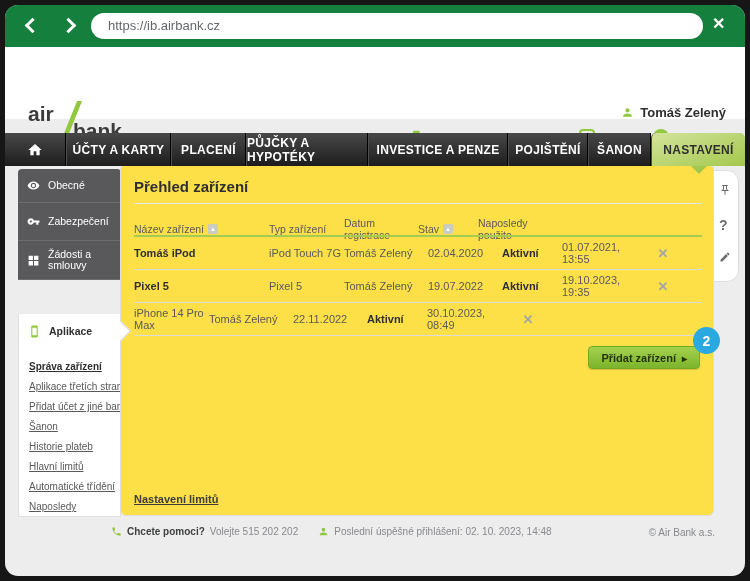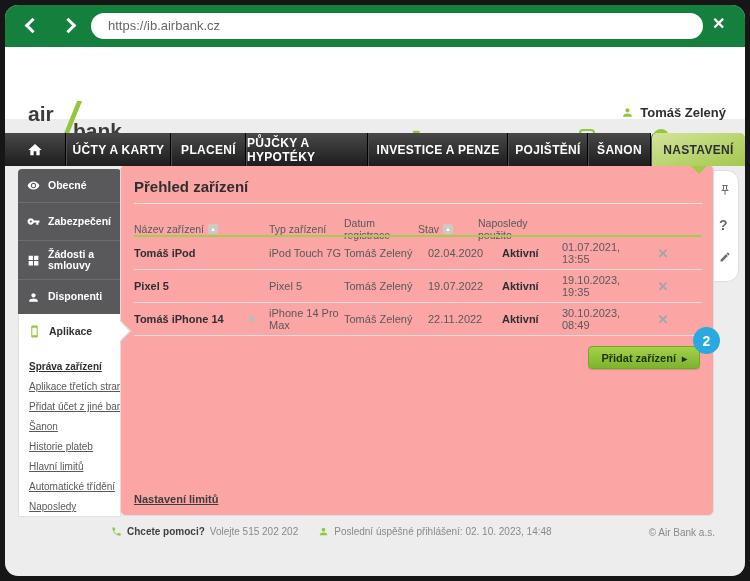--- a/index.html
+++ b/index.html
@@ -34,37 +34,37 @@
   .mainnav { position:absolute; left:0; top:114px; width:740px; height:33px; display:flex; z-index:30; }
   .tab { height:33px; display:flex; align-items:center; justify-content:center; background:linear-gradient(#484848,#1d1d1d); color:#fff; font-size:12px; font-weight:bold; letter-spacing:.3px; border-right:1px solid #000; cursor:pointer;margin-top:14px; }
   .tab + .tab { border-left:1px solid #4e4e4e; }
   .tab-home { width:61px; }
   .t1{width:105px}.t2{width:75px}.t3{width:122px}.t4{width:140px}.t5{width:80px}.t6{width:63px}
   .tab-active { width:94px; background:linear-gradient(160deg, var(--tab-green-top,#d3e39b), var(--tab-green-bottom,#a4c84d)); color:#2e2e2e; border:none; border-radius:5px 5px 0 0; position:relative; }
   .tab-tail { position:absolute; left:50%; margin-left:-8px; top:33px; width:0; height:0; border:8px solid transparent; border-top:8px solid var(--tab-green-bottom,#a4c84d); border-bottom:none; }
 
   
   .side-dark { position:absolute; left:13px; top:164px; width:103px; border-radius:4px 4px 0 0; overflow:hidden; z-index:10; }
-  .side-item { display:flex; align-items:center; gap:8px; padding-left:9px; background:var(--sidebar-gray,#59595c); border-bottom:1px solid #6d6d70; color:#fff; font-size:10.5px; font-weight:bold; cursor:pointer; }
+  .side-item { display:flex; align-items:center; gap:8px; padding-left:9px; background:var(--sidebar-gray,#59595c); border-bottom:1px solid #6d6d70; color:#fff; font-size:10.5px; font-weight:normal; cursor:pointer; }
   .si1{height:34px}.si2{height:38px}.si3{height:39px}.si4{height:34px; border-bottom:none;}
   .side-item .lbl { width:64px; line-height:11.5px; }
   .side-white { position:absolute; left:13px; top:309px; width:103px; height:203px; background:#fff; border:1px solid #e1e1e1; border-top:none; z-index:10; }
   .side-active { position:relative; display:flex; align-items:center; gap:8px; padding-left:9px; height:34px; color:#2f2f31; font-size:10.5px; font-weight:bold; cursor:pointer; }
   .side-pointer { position:absolute; right:-8px; top:10px; width:14px; height:14px; background:#fff; border-top:1px solid #d8d8d8; border-right:1px solid #d8d8d8; transform:rotate(45deg); z-index:40; }
   .side-links { padding:9px 0 0 10px; }
   .side-links .slink { display:block; line-height:20px; font-size:10px; color:#58595b; text-decoration:underline; cursor:pointer; white-space:nowrap; }
   .side-links .slink.active { font-weight:bold; color:#2f2f31; }
 
   
   .flap { position:absolute; left:688px; top:165px; width:46px; height:112px; background:#fff; border:1px solid #ddd; border-radius:0 12px 12px 0; z-index:11; }
   .flap .ficon { position:absolute; left:25px; color:#6e6e71; cursor:pointer; }
   .f-pin{top:13px}.f-q{top:46px; font-size:14px; font-weight:bold;}.f-pen{top:80px}
 
   
-  .panel { position:absolute; left:115px; top:159px; width:594px; height:352px; background:#fca5a5; border:1px solid #ddd; border-radius:6px; z-index:20; }
+  .panel { position:absolute; left:115px; top:159px; width:594px; height:352px; background:#fde047; border:1px solid #ddd; border-radius:6px; z-index:20; }
   .p-title { position:absolute; left:13px; top:13px; font-size:15px; font-weight:bold; color:#2f2f31; }
   .p-div { position:absolute; left:13px; top:38px; width:568px; height:1px; background:#e6e6e6; }
   .thead { position:absolute; left:13px; top:52px; width:568px; display:flex; font-size:10.5px; color:#58595b; }
   .th { display:flex; align-items:center; gap:4px; }
   .greenline { position:absolute; left:13px; top:70px; width:568px; height:2px; background:#a6cb52; }
   .rows { position:absolute; left:13px; top:72px; width:568px; }
   .tr { display:flex; align-items:center; height:33px; border-bottom:1px solid #dcdcdc; font-size:11px; color:#58595b; }
   .c0{width:135px; display:flex; align-items:center;} .c1{width:75px}.c2{width:84px}.c3{width:74px}.c4{width:60px}.c5{width:86px}.c6{width:30px; text-align:center;}
   .bold { font-weight:bold; color:#2f2f31; }
   .sort { display:inline-block; width:10px; height:10px; border-radius:2px; text-align:center; cursor:pointer; }
@@ -162,26 +162,20 @@
           <path fill="#fff" d="M12.65 10C11.83 7.67 9.61 6 7 6c-3.31 0-6 2.69-6 6s2.69 6 6 6c2.61 0 4.83-1.67 5.65-4H17v4h4v-4h2v-4H12.65zM7 14c-1.1 0-2-.9-2-2s.9-2 2-2 2 .9 2 2-.9 2-2 2z"></path>
         </svg>
       <span class="lbl">Zabezpečení</span>
     </div>
     <div class="side-item si3">
       <svg width="13" height="13" viewBox="0 0 24 24">
           <path fill="#fff" d="M3 3h8v8H3zm10 0h8v8h-8zM3 13h8v8H3zm10 0h8v8h-8z"></path>
         </svg>
       <span class="lbl">Žádosti a smlouvy</span>
     </div>
-    <div class="side-item si4">
-      <svg width="13" height="13" viewBox="0 0 24 24">
-          <path fill="#fff" d="M12 12c2.2 0 4-1.8 4-4s-1.8-4-4-4-4 1.8-4 4 1.8 4 4 4zm0 2c-2.7 0-8 1.3-8 4v2h16v-2c0-2.7-5.3-4-8-4z"></path>
-        </svg>
-      <span class="lbl">Disponenti</span>
-    </div>
   </div>
 
   <div class="side-white">
     <div class="side-active">
       <svg width="13" height="13" viewBox="0 0 24 24">
           <path fill="#92c83e" d="M16 1H8c-1.1 0-2 .9-2 2v18c0 1.1.9 2 2 2h8c1.1 0 2-.9 2-2V3c0-1.1-.9-2-2-2zm0 18H8V5h8v14z"></path>
         </svg>
       <span>Aplikace</span>
     </div>
     <div class="side-links">
@@ -253,24 +247,20 @@
             <span class="bold">Pixel 5</span>
           </div>
         <div class="td c1">Pixel 5</div>
         <div class="td c2">Tomáš Zelený</div>
         <div class="td c3">19.07.2022</div>
         <div class="td c4"><span class="bold">Aktivní</span></div>
         <div class="td c5">19.10.2023, 19:35</div>
         <div class="td c6"><span class="x-icon"></span></div>
       </div>
       <div class="tr">
-        <div class="td c0">
-          <span class="bold">Tomáš iPhone 14</span>
-          <span class="star"></span>
-        </div>
         <div class="td c1">iPhone 14 Pro Max</div>
         <div class="td c2">Tomáš Zelený</div>
         <div class="td c3">22.11.2022</div>
         <div class="td c4"><span class="bold">Aktivní</span></div>
         <div class="td c5">30.10.2023, 08:49</div>
         <div class="td c6"><span class="x-icon"></span></div>
       </div>
     </div>
 
     <div class="add-btn">

